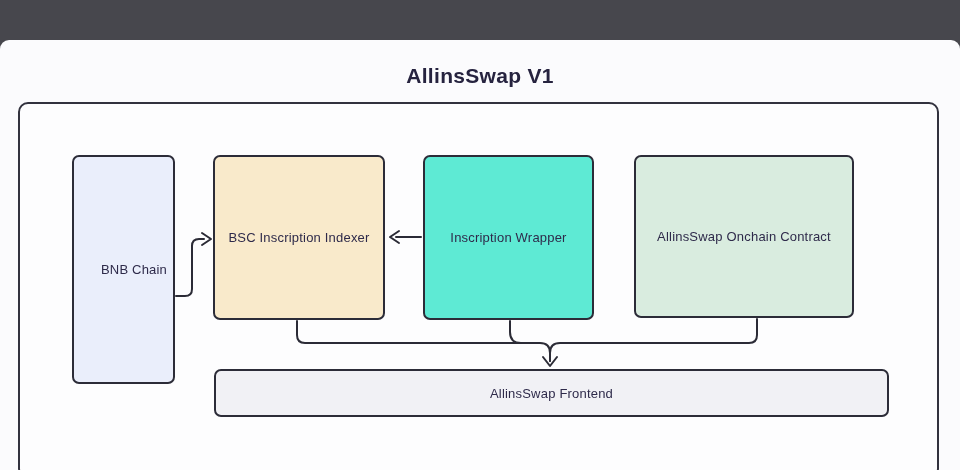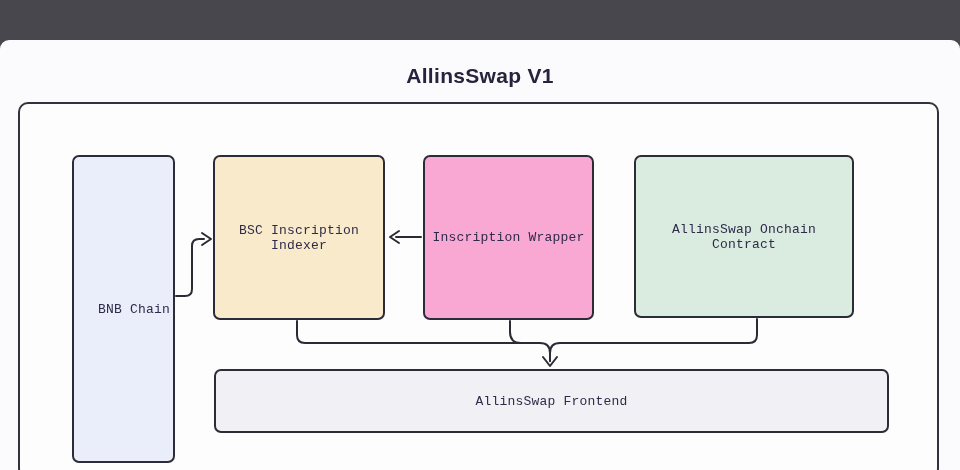--- a/index.html
+++ b/index.html
@@ -30,27 +30,26 @@
   .node{
     position:absolute;
     border:2px solid #2c2c38;
     border-radius:7px;
     box-sizing:border-box;
     display:flex;align-items:center;justify-content:center;
     text-align:center;
     font-size:13px;
     color:#2e2a4a;
     letter-spacing:.2px;
-    font-family:Liberation Mono, monospace;
   }
-  .node-bnb      {left:72px;  top:115px; width:103px; height:308px;padding-left:21px;}
+  .node-bnb      {left:72px;  top:115px; width:103px; height:229px;padding-left:21px;}
   .node-indexer  {left:213px; top:115px; width:172px; height:165px;}
   .node-wrapper  {left:423px; top:115px; width:171px; height:165px;}
   .node-contract {left:634px; top:115px; width:220px; height:163px;}
-  .node-frontend {left:214px; top:329px; width:675px; height:64px;}
+  .node-frontend {left:214px; top:329px; width:675px; height:48px;}
   svg.edges{
     position:absolute;left:0;top:0;width:960px;height:470px;
     pointer-events:none;
   }
   svg.edges path, svg.edges polyline{
     fill:none;
     stroke:#2b2b36;
     stroke-width:2;
     stroke-linecap:round;
     stroke-linejoin:round;
@@ -66,21 +65,21 @@
   <div class="container"></div>
 
   <div class="node node-bnb" style="background: rgb(234, 238, 251);">
     <span>BNB Chain</span>
   </div>
 
   <div class="node node-indexer" style="background: rgb(249, 234, 203);">
     <span>BSC Inscription Indexer</span>
   </div>
 
-  <div class="node node-wrapper" style="background: #f9a8d4;">
+  <div class="node node-wrapper" style="background: #5eead4;">
     <span>Inscription Wrapper</span>
   </div>
 
   <div class="node node-contract" style="background: rgb(217, 236, 223);">
     <span>AllinsSwap Onchain Contract</span>
   </div>
 
   <div class="node node-frontend" style="background: rgb(241, 241, 245);">
     <span>AllinsSwap Frontend</span>
   </div>

